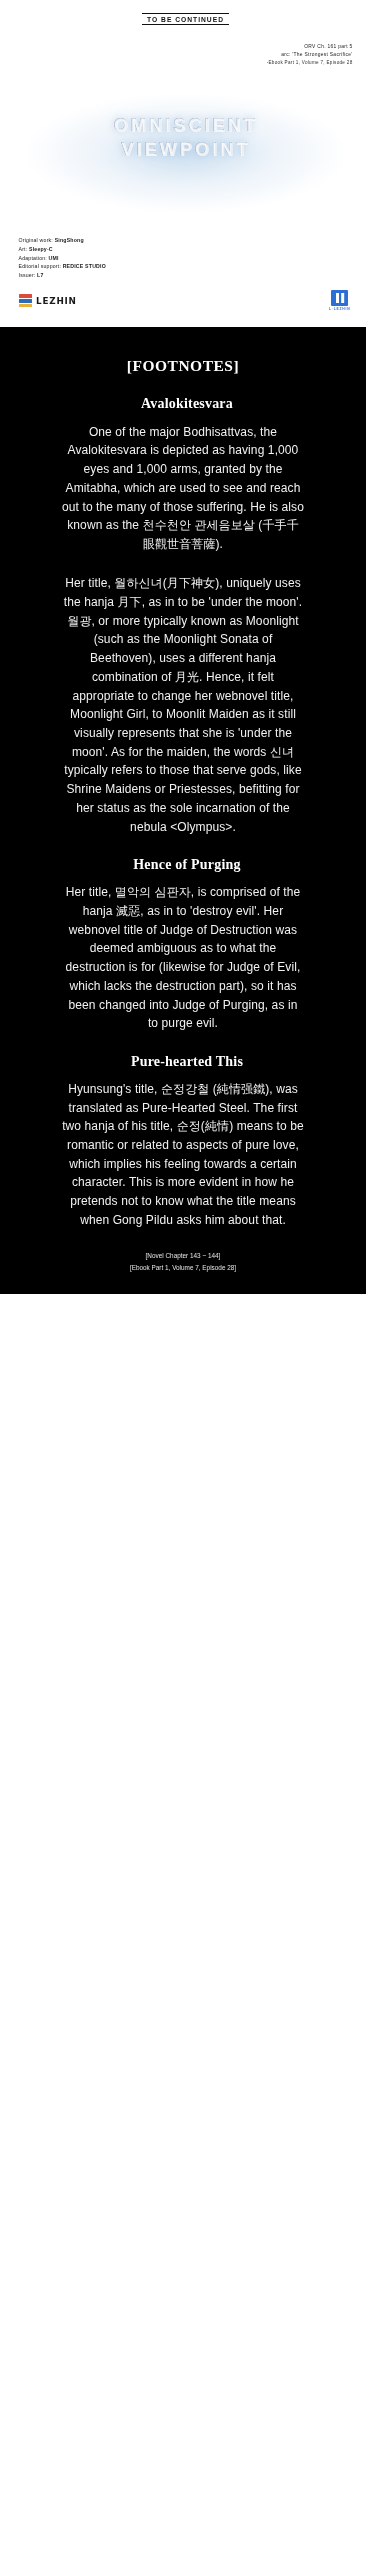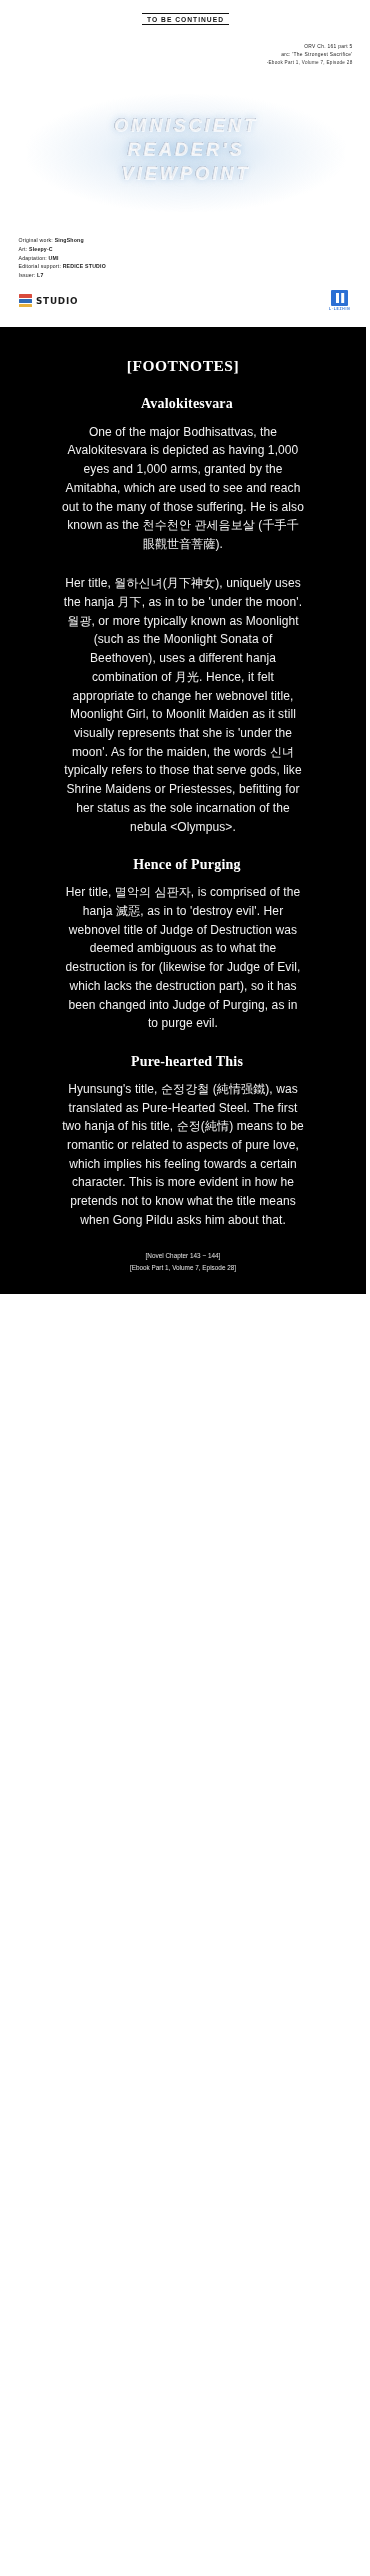--- a/index.html
+++ b/index.html
@@ -87,21 +87,20 @@
       0 0 1px rgba(255,255,255,0.9),
       1px 1px 0 rgba(255,255,255,0.7),
       0 0 7.2px rgba(120,170,215,0.55);
   }
   .logo-title .ln {
     display: block;
     background: linear-gradient(180deg,#3b5480 0%,#25365a 58%,#8fb6d8 100%);
     -webkit-background-clip: text;
     background-clip: text;
     color: transparent;
-    font-style: italic;
   }
 
   
   .staff {
     padding: 17.5px 0 7.2px 18.5px;
     line-height: 1.7;
   }
   .staff div {
     font-size: 5.2px;
     letter-spacing: 0.2px;
@@ -251,21 +250,20 @@
           <line x1="120" y1="150" x2="615" y2="150"></line>
           <line x1="165" y1="205" x2="575" y2="205"></line>
         </g>
         <g stroke="#ffffff" stroke-opacity="0.55" stroke-width="1">
           <line x1="240" y1="20" x2="300" y2="20"></line>
           <line x1="430" y1="236" x2="500" y2="236"></line>
         </g>
       </svg>
       <div class="logo-title">
         <span class="ln">OMNISCIENT</span>
-        <span class="ln">READER'S</span>
         <span class="ln">VIEWPOINT</span>
       </div>
     </div>
 
     <div class="staff">
       <div>
         <span>Original work: </span><b>SingShong</b>
       </div>
       <div>
         <span>Art: </span><b>Sleepy-C</b>
@@ -281,21 +279,21 @@
       </div>
     </div>
 
     <div class="pub-row">
       <div class="pub-left">
         <div class="flag-stack">
           <div class="flag f1"></div>
           <div class="flag f2"></div>
           <div class="flag f3"></div>
         </div>
-        <div class="pub-name">STUDIO</div>
+        <div class="pub-name">LEZHIN</div>
       </div>
       <div class="lezhin">
         <div class="lez-mark"></div>
         <div class="lez-text">L·LEZHIN</div>
       </div>
     </div>
   </div>
 
   <div class="notes">
 

